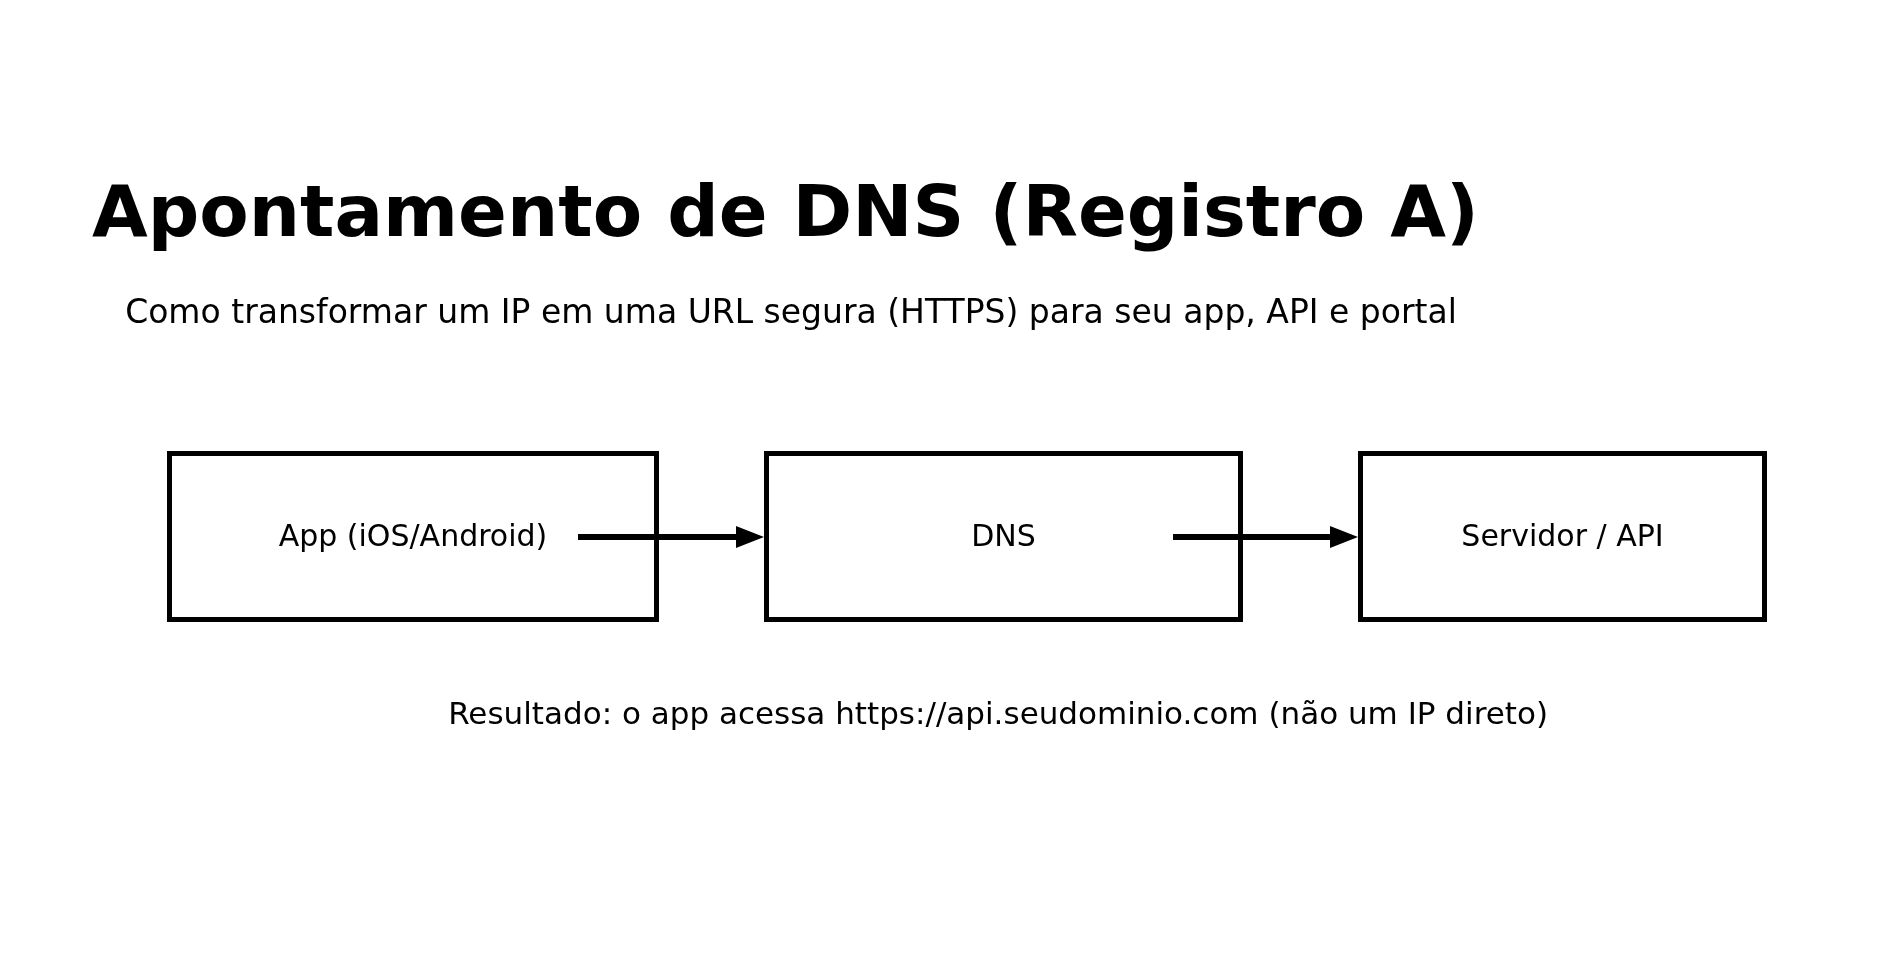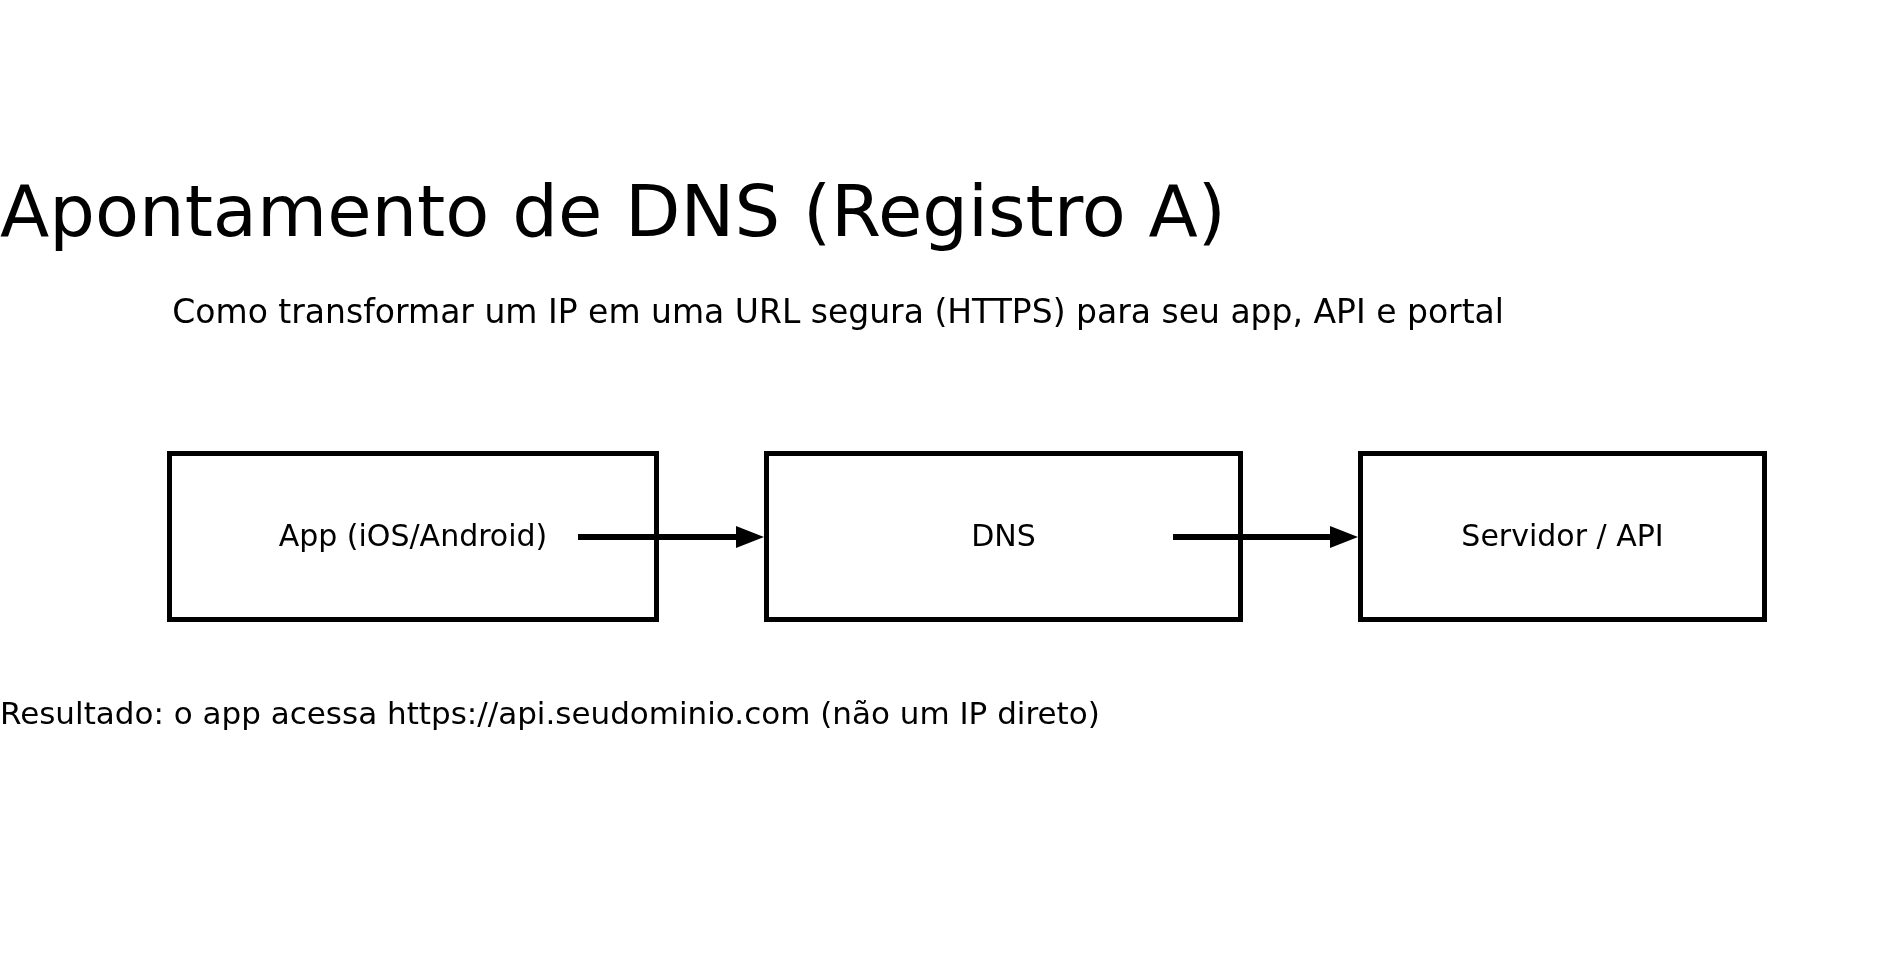--- a/index.html
+++ b/index.html
@@ -14,34 +14,35 @@
     background: #ffffff;
     font-family: "DejaVu Sans", sans-serif;
     color: #000000;
     overflow: hidden;
   }
   .title {
     position: absolute;
     left: 0;
     top: 172px;
     width: 1571px;
-    text-align: left;
+    text-align: center;
     font-size: 72px;
-    font-weight: normal;
+    font-weight: bold;
     letter-spacing: 0px;
     line-height: 1.1;
   }
   .subtitle {
     position: absolute;
     left: 0;
     top: 292px;
     width: 1504px;
-    text-align: right;
+    text-align: center;
     font-size: 33px;
     font-weight: normal;
+    padding-left: 39px;
   }
   .node {
     position: absolute;
     top: 451px;
     height: 171px;
     box-sizing: border-box;
     border: 5px solid #000000;
     background: #ffffff;
     display: flex;
     flex-direction: column;
@@ -60,21 +61,21 @@
     height: 30px;
   }
   .arrow-1 { left: 578px;  width: 186px; }
   .arrow-2 { left: 1173px; width: 185px; }
   .arrow svg { display: block; width: 100%; height: 100%; }
   .result {
     position: absolute;
     left: 0;
     top: 695px;
     width: 1548px;
-    text-align: left;
+    text-align: right;
     font-size: 31px;
   }
 </style>
 </head>
 <body>
 
 <div class="canvas">
 
   <div class="title">Apontamento de DNS (Registro A)</div>
 

